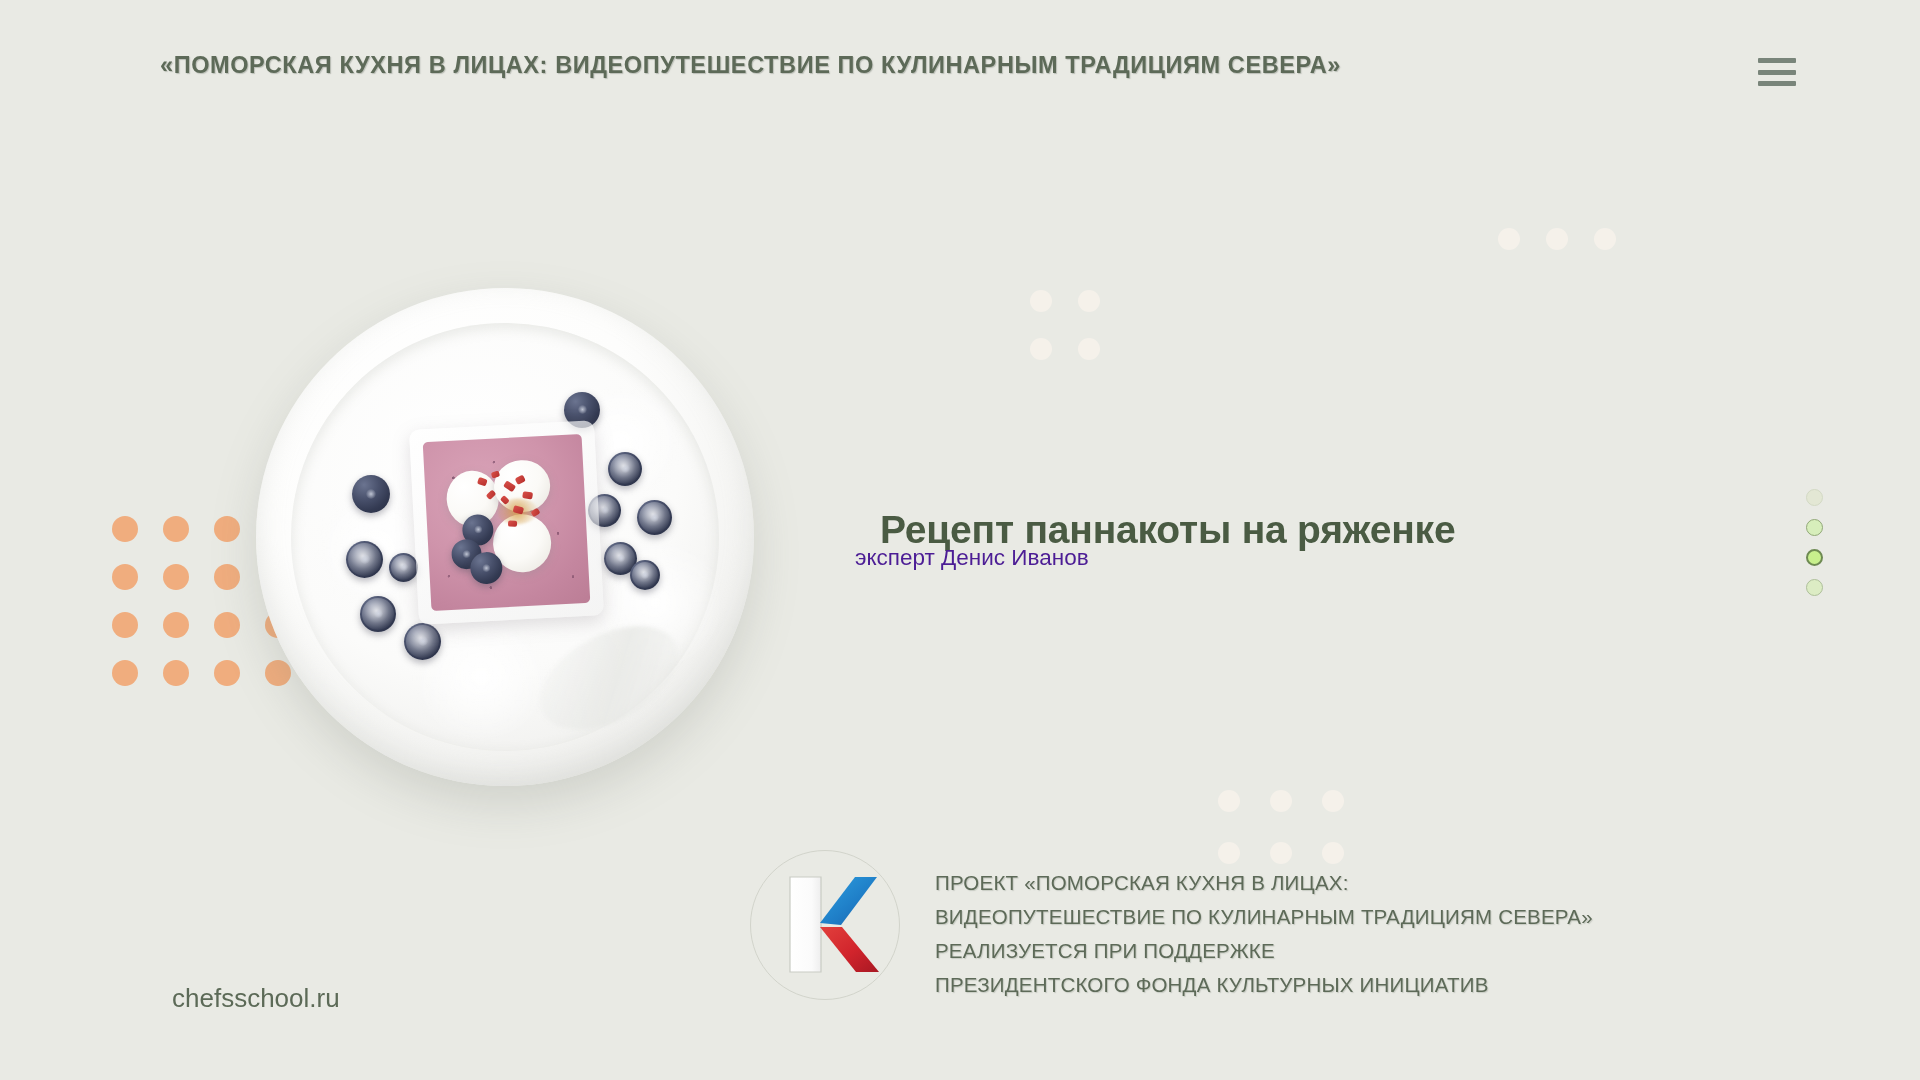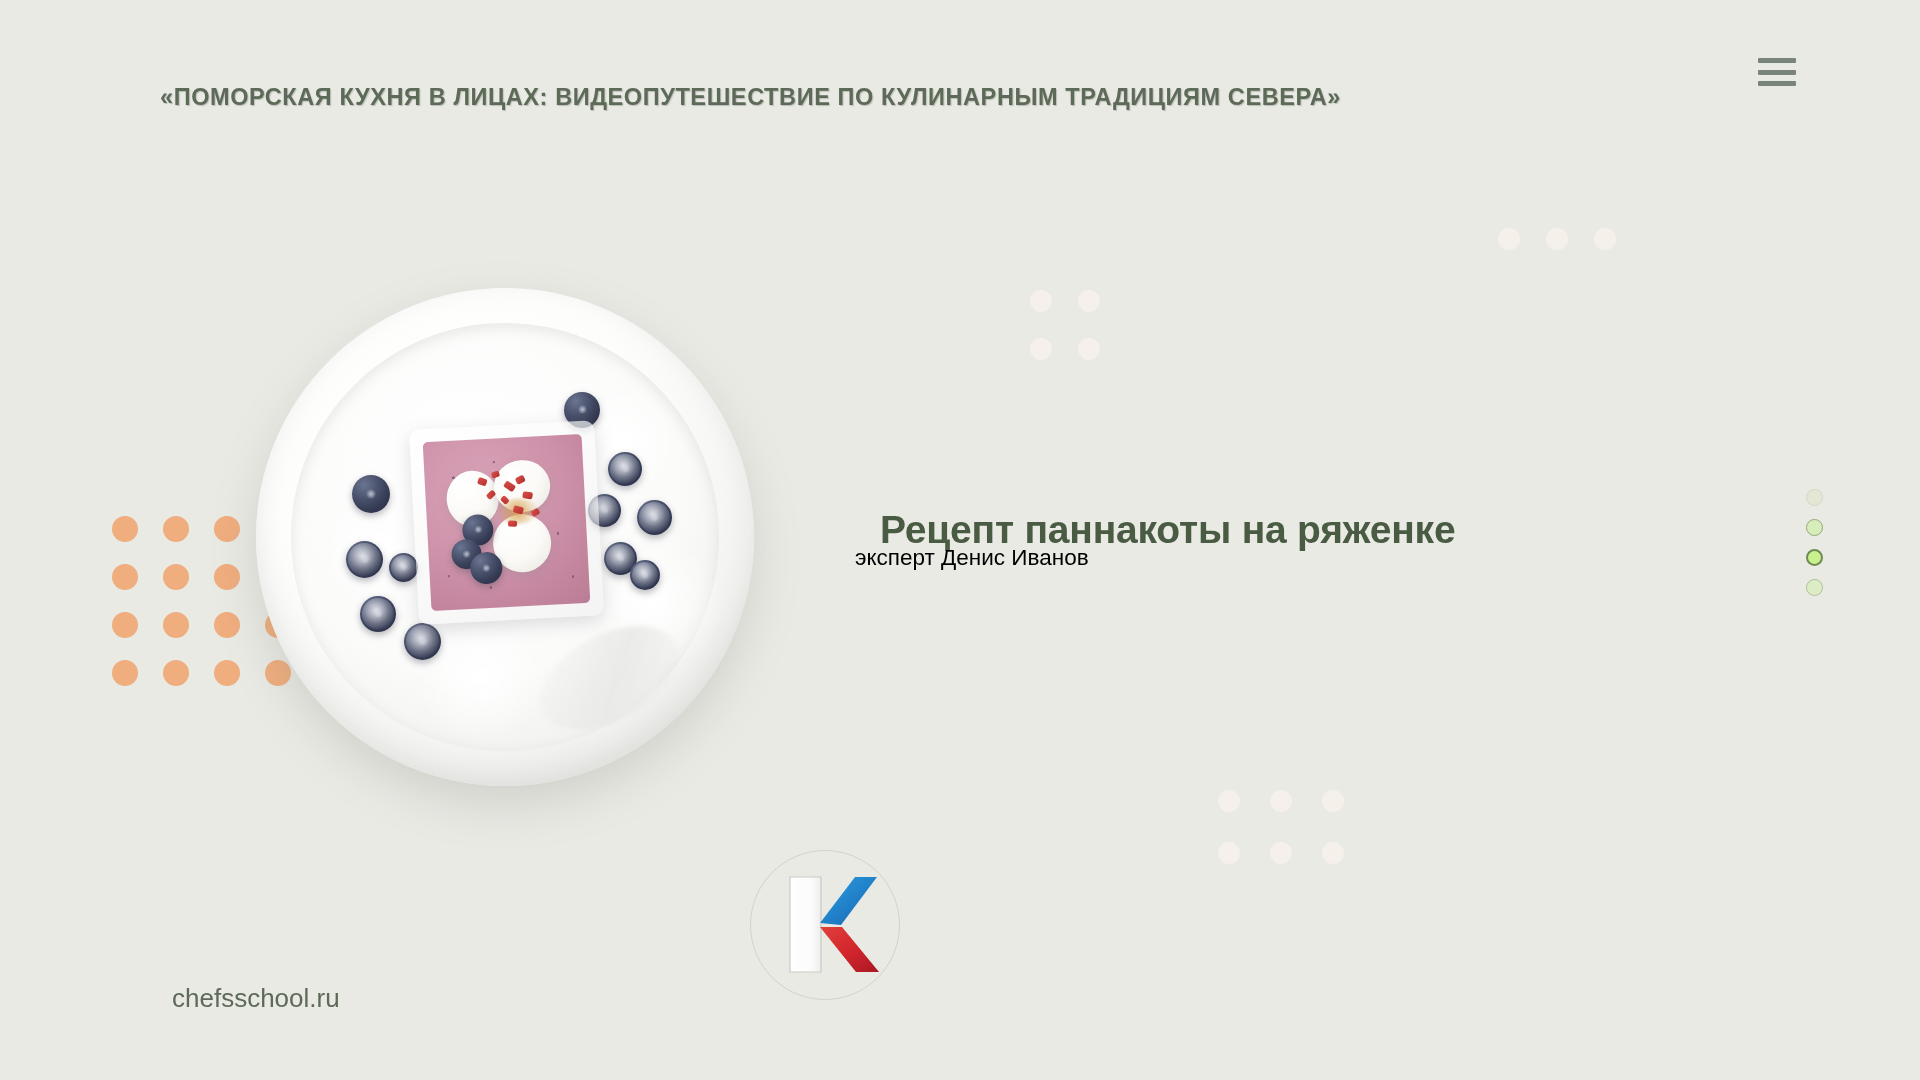--- a/index.html
+++ b/index.html
@@ -58,21 +58,20 @@
   #header-title {
     position: absolute;
     left: 160px;
     top: 52px;
     font-size: 23.5px;
     font-weight: 700;
     letter-spacing: 0.6px;
     color: #5d6a58;
     text-shadow: 1px 1px 1px rgba(150,155,145,0.55);
     white-space: nowrap;
-    margin-top: 32px;
   }
   #menu-button {
     position: absolute;
     right: 124px;
     top: 58px;
     width: 38px;
     height: 28px;
     display: flex;
     flex-direction: column;
     justify-content: space-between;
@@ -225,21 +224,21 @@
     color: #4a5b43;
     letter-spacing: -0.2px;
     white-space: nowrap;
     margin-left: 28px;
   }
   #expert-line {
     position: absolute;
     left: 855px;
     top: 545px;
     font-size: 22.5px;
-    color: #000000;
+    color: #4c1d95;
     white-space: nowrap;
   }
   #role-line {
     position: absolute;
     left: 855px;
     top: 583px;
     font-size: 22.5px;
     color: #4d5b48;
     white-space: nowrap;
   }
@@ -429,14 +428,20 @@
           <stop offset="70%" stop-color="#fbfbfb"></stop>
           <stop offset="100%" stop-color="#eeeeee"></stop>
         </linearGradient>
       </defs>
       <path d="M39 26 L70 26 L70 74 L70 121 L39 121 Z" fill="url(#whiteStem)" stroke="#c9cbc4" stroke-width="1.2"></path>
       <path d="M69 72 L104 26 L126 26 L90 74 Z" fill="url(#blueArm)"></path>
       <path d="M69 76 L105 121 L128 121 L91 76 Z" fill="url(#redArm)"></path>
     </svg>
   </div>
 
+  <div id="fund-text">
+    <div>ПРОЕКТ «ПОМОРСКАЯ КУХНЯ В ЛИЦАХ:</div>
+    <div>ВИДЕОПУТЕШЕСТВИЕ ПО КУЛИНАРНЫМ ТРАДИЦИЯМ СЕВЕРА»</div>
+    <div>РЕАЛИЗУЕТСЯ ПРИ ПОДДЕРЖКЕ</div>
+    <div>ПРЕЗИДЕНТСКОГО ФОНДА КУЛЬТУРНЫХ ИНИЦИАТИВ</div>
+  </div>
 
 </div>
 
 </body></html>

